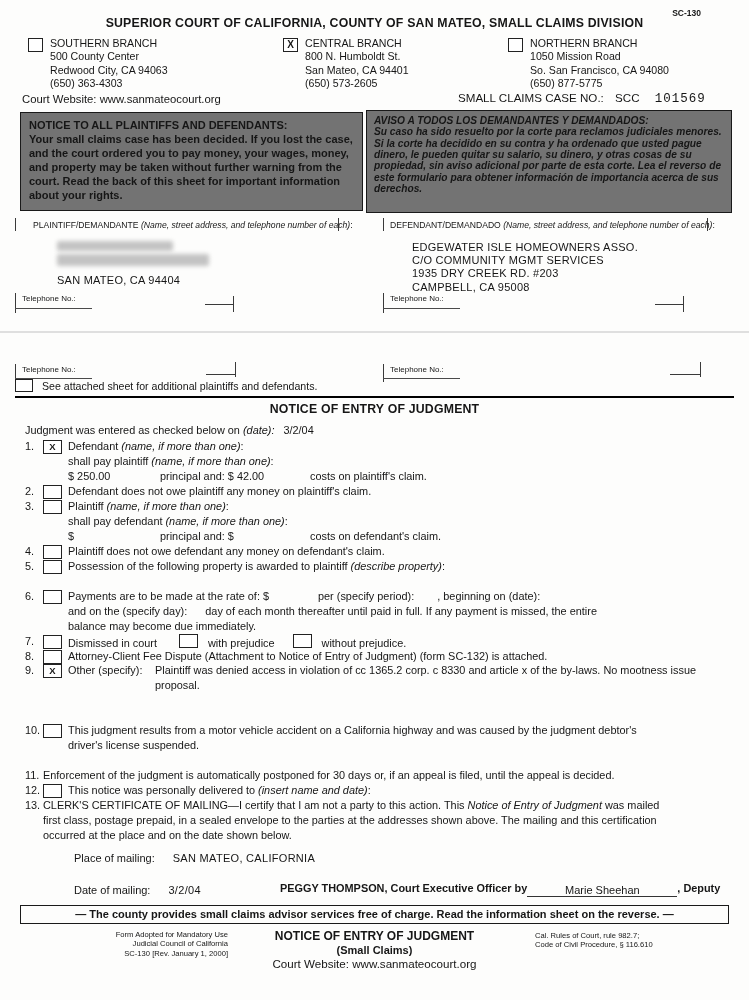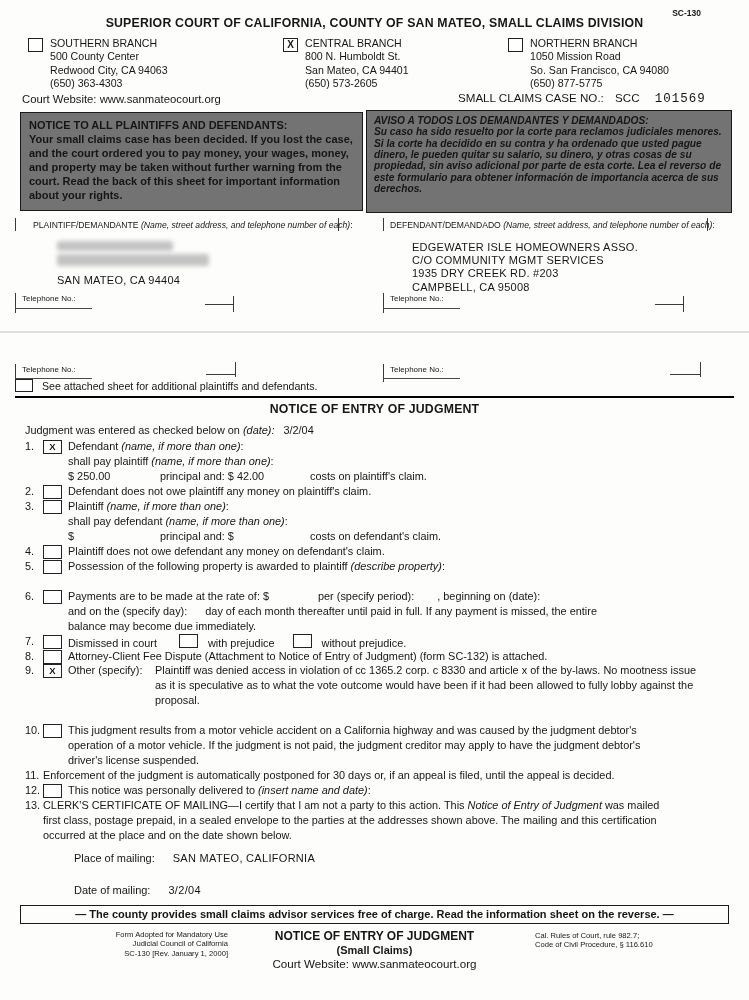--- a/index.html
+++ b/index.html
@@ -254,31 +254,29 @@
     <div class="itext">
         <div class="line">Attorney-Client Fee Dispute (Attachment to Notice of Entry of Judgment) (form SC-132) is attached.</div>
       </div>
   </div>
 
   <div class="item" style="top:663px;">
     <span class="no">9.</span>
     <span class="box">X</span>
     <div class="itext">
       <div class="line"><span class="lbl87">Other (specify):</span><span>Plaintiff was denied access in violation of cc  1365.2 corp. c  8330 and article x of the by-laws.  No mootness issue</span></div>
-      <div class="line ind87">as it is speculative as to what the vote outcome would have been if it had been allowed to fully lobby against the</div>
       <div class="line ind87">proposal.</div>
     </div>
   </div>
 
   <div class="item" style="top:723px;">
     <span class="no">10.</span>
     <span class="box"></span>
     <div class="itext">
       <div class="line">This judgment results from a motor vehicle accident on a California highway and was caused by the judgment debtor's</div>
-      <div class="line">operation of a motor vehicle. If the judgment is not paid, the judgment creditor may apply to have the judgment debtor's</div>
       <div class="line">driver's license suspended.</div>
     </div>
   </div>
 
   <div class="item" style="top:768px;">
     <span class="no">11.</span>
     <div class="itext">
         <div class="line">Enforcement of the judgment is automatically postponed for 30 days or, if an appeal is filed, until the appeal is decided.</div>
       </div>
   </div>
@@ -298,20 +296,23 @@
       <div class="line">first class, postage prepaid, in a sealed envelope to the parties at the addresses shown above. The mailing and this certification</div>
       <div class="line">occurred at the place and on the date shown below.</div>
     </div>
   </div>
 
   <div class="abs mail-row" style="top:852px;">
     <span>Place of mailing:</span><span class="mail-val">SAN MATEO, CALIFORNIA</span>
   </div>
   <div class="abs mail-row" style="top:884px;width:700px;">
     <span>Date of mailing:</span><span class="mail-val">3/2/04</span>
+    <span class="officer">
+      <span>PEGGY THOMPSON, Court Executive Officer by</span><span class="sig">Marie Sheehan</span><span>, Deputy</span>
+    </span>
   </div>
 
   <div class="abs advisor">— The county provides small claims advisor services free of charge.  Read the information sheet on the reverse. —</div>
 
   <div class="abs foot-left">
     <div>Form Adopted for Mandatory Use</div>
     <div>Judicial Council of California</div>
     <div>SC-130 [Rev. January 1, 2000]</div>
   </div>
   <div class="abs foot-center">

